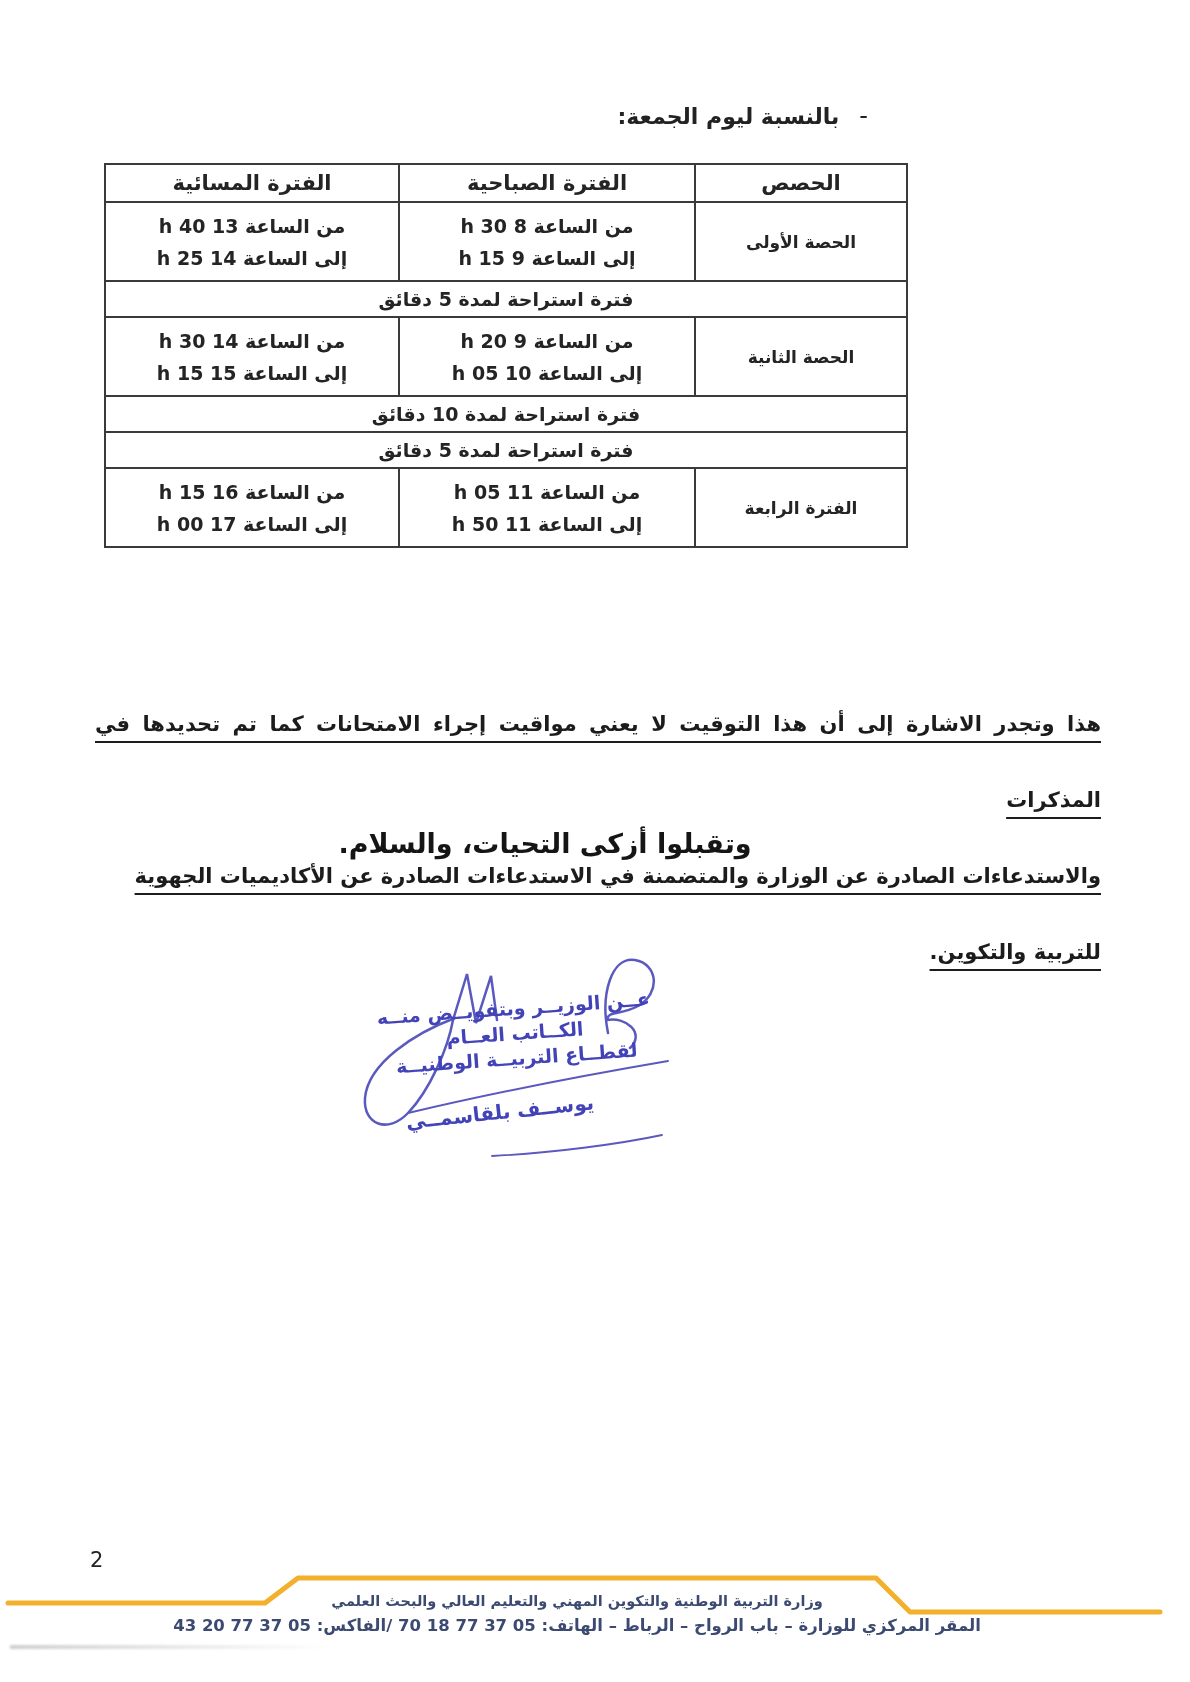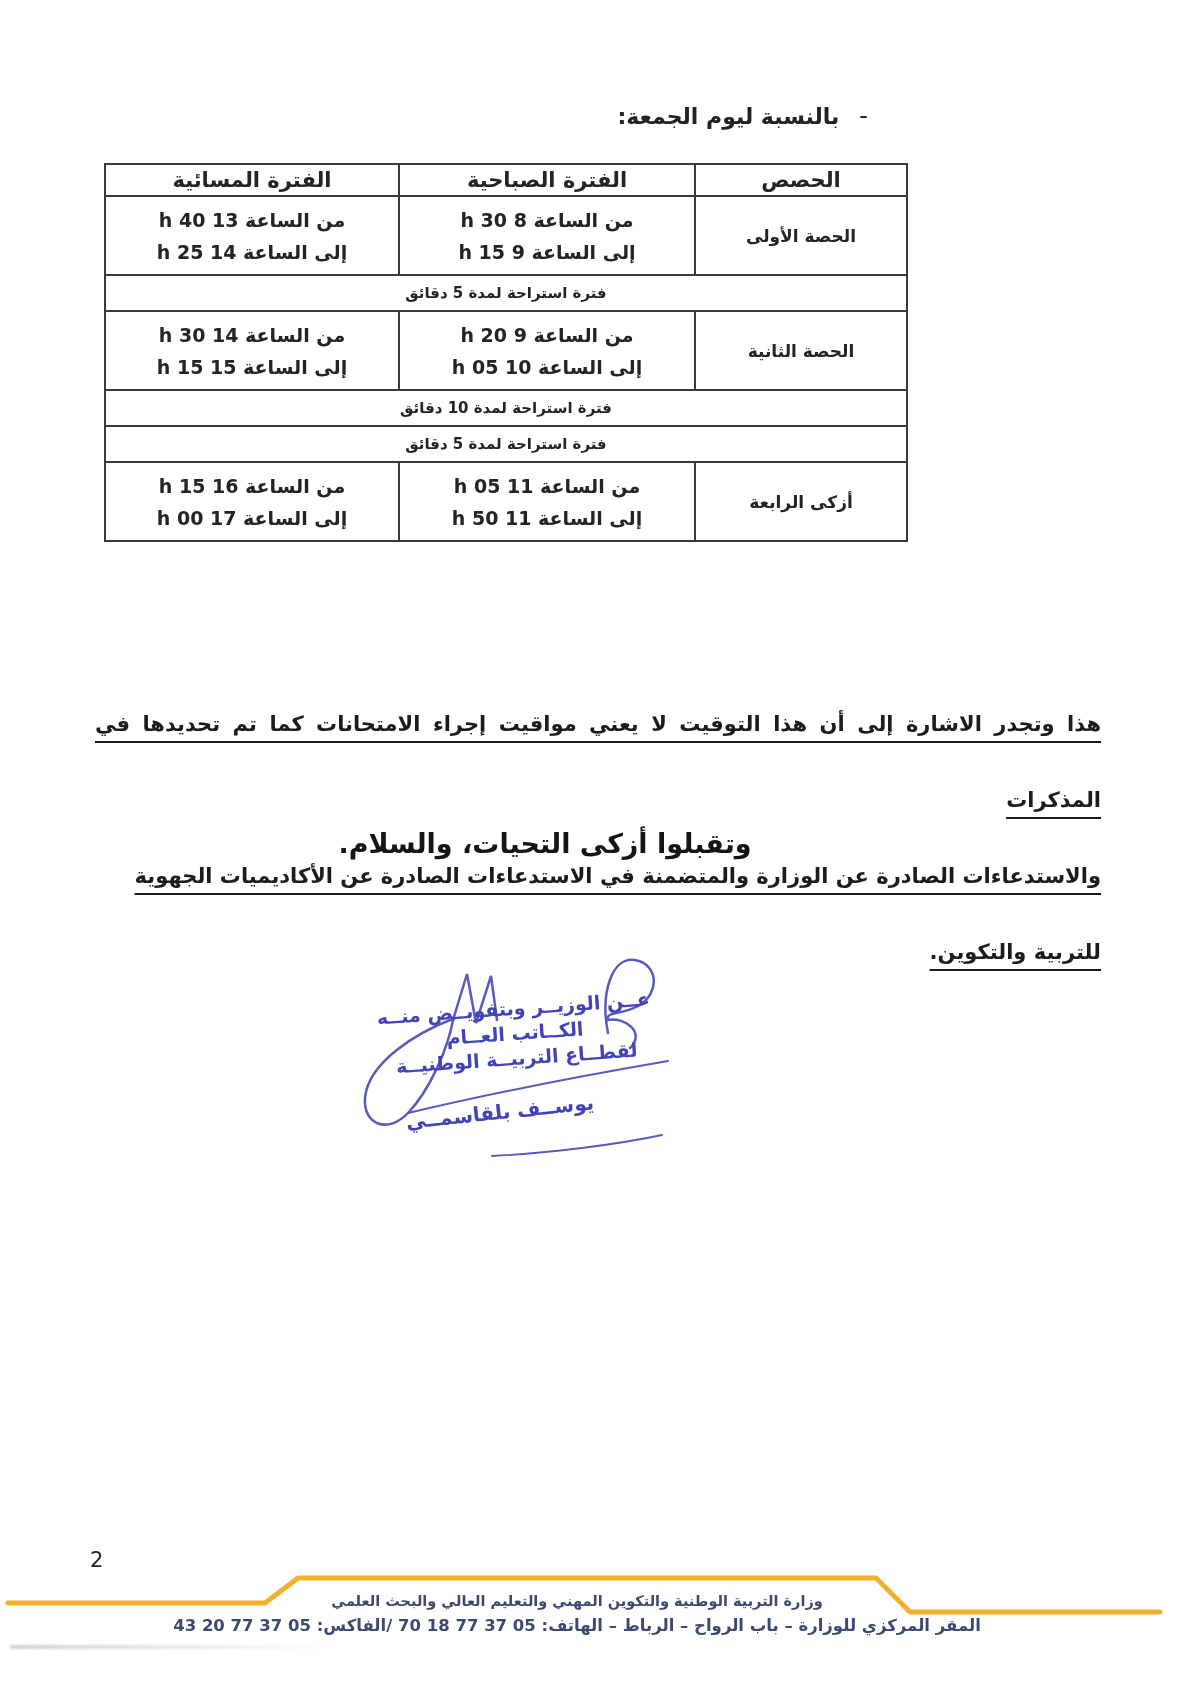--- a/index.html
+++ b/index.html
@@ -21,28 +21,28 @@
   table.schedule {
     position:absolute; top:163px; left:104px; width:802px;
     border-collapse:collapse; table-layout:fixed;
     direction:rtl; text-align:center;
     font-weight:700; color:#242424;
   }
   table.schedule col.c-session { width:212px; }
   table.schedule col.c-morning { width:296px; }
   table.schedule col.c-evening { width:294px; }
   table.schedule td { border:2px solid #3a3a3a; vertical-align:middle; }
-  tr.head td { height:32px; font-size:21px; }
+  tr.head td { height:38px; font-size:21px; }
   tr.session td { height:79px; font-size:19px; }
   tr.session td .cellwrap {
     display:flex; flex-direction:column; justify-content:space-around;
     height:68px; padding:2px 4px;
   }
   tr.session td.sess-label { font-size:17px; }
-  tr.break td { height:36px; font-size:15px; }
+  tr.break td { height:36px; font-size:19px; }
 
   
   .note {
     position:absolute; top:686px; left:95px; width:1006px;
     direction:rtl; font-size:21px; font-weight:700; color:#1c1c1c;
     line-height:76px;
   }
   .note .l1 { text-align:justify; text-align-last:justify; }
   .note .l2 { text-align:right; }
   .note div {
@@ -159,21 +159,21 @@
       <tr class="break">
         <td colspan="3">فترة استراحة لمدة 10 دقائق</td>
       </tr>
 
 
       <tr class="break">
         <td colspan="3">فترة استراحة لمدة 5 دقائق</td>
       </tr>
 
       <tr class="session">
-        <td class="sess-label">أزكى الرابعة</td>
+        <td class="sess-label">الفترة الرابعة</td>
         <td>
           <div class="cellwrap">
             <div>من الساعة 11 h 05</div>
             <div>إلى الساعة 11 h 50</div>
           </div>
         </td>
         <td>
           <div class="cellwrap">
             <div>من الساعة 16 h 15</div>
             <div>إلى الساعة 17 h 00</div>

